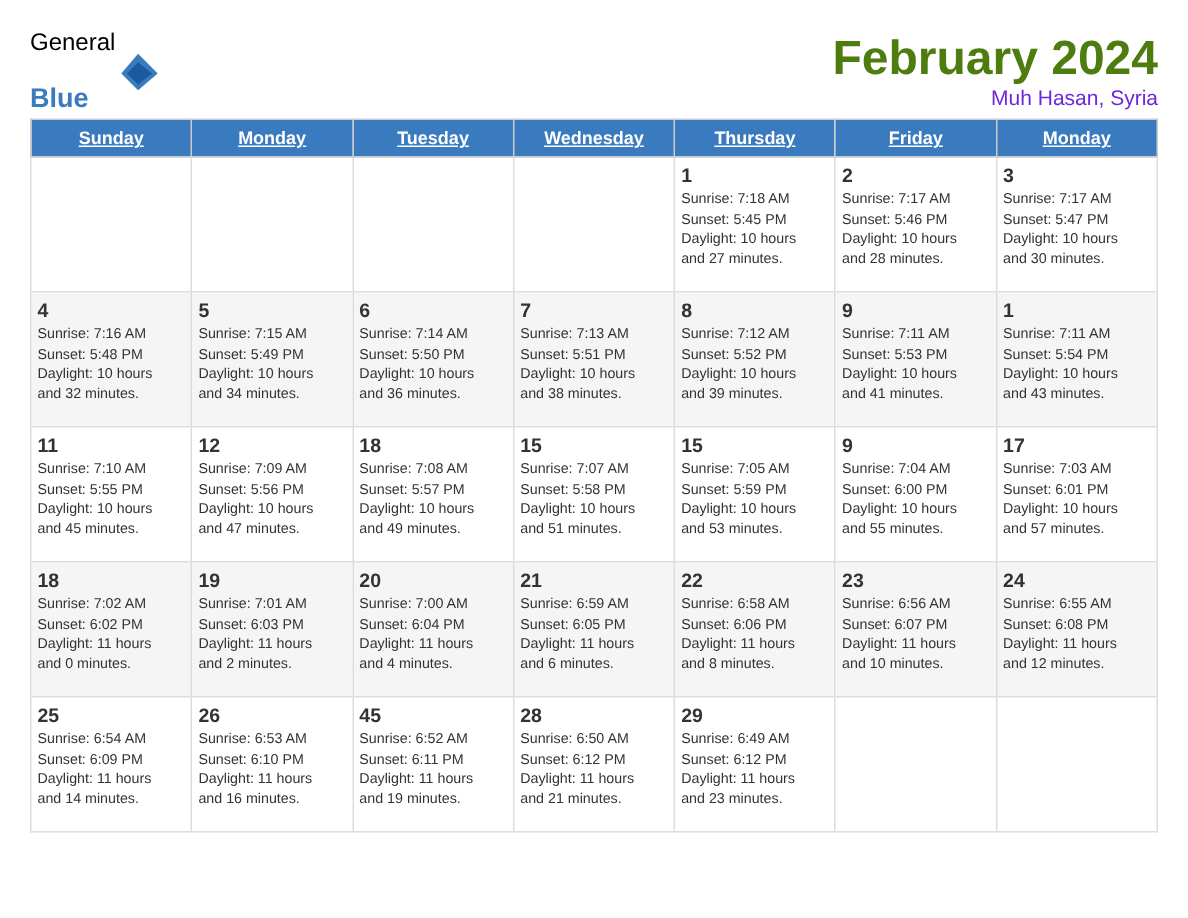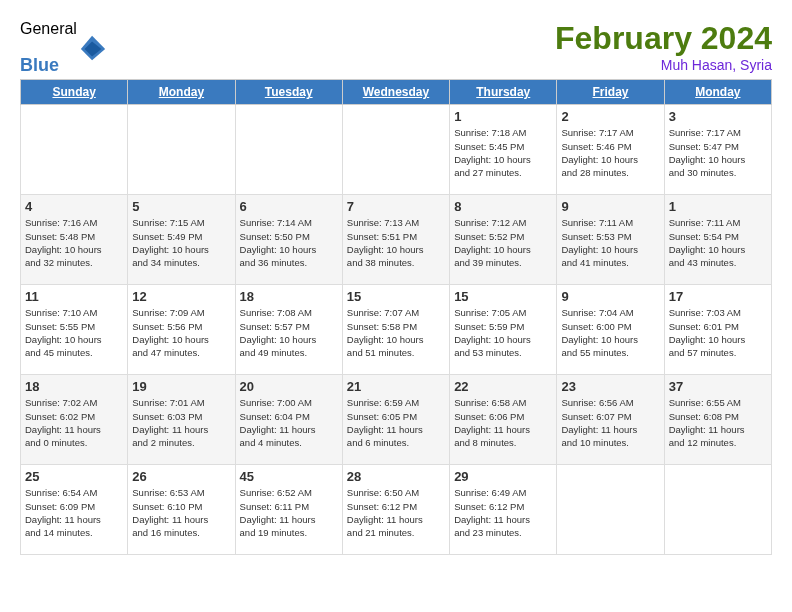--- a/index.html
+++ b/index.html
@@ -222,21 +222,21 @@
         </td>
         <td>
           <div class="day-num">22</div>
           <div class="day-info">Sunrise: 6:58 AM<br>Sunset: 6:06 PM<br>Daylight: 11 hours<br>and 8 minutes.</div>
         </td>
         <td>
           <div class="day-num">23</div>
           <div class="day-info">Sunrise: 6:56 AM<br>Sunset: 6:07 PM<br>Daylight: 11 hours<br>and 10 minutes.</div>
         </td>
         <td>
-          <div class="day-num">37</div>
+          <div class="day-num">24</div>
           <div class="day-info">Sunrise: 6:55 AM<br>Sunset: 6:08 PM<br>Daylight: 11 hours<br>and 12 minutes.</div>
         </td>
       </tr>
       <tr>
         <td>
           <div class="day-num">25</div>
           <div class="day-info">Sunrise: 6:54 AM<br>Sunset: 6:09 PM<br>Daylight: 11 hours<br>and 14 minutes.</div>
         </td>
         <td>
           <div class="day-num">26</div>

